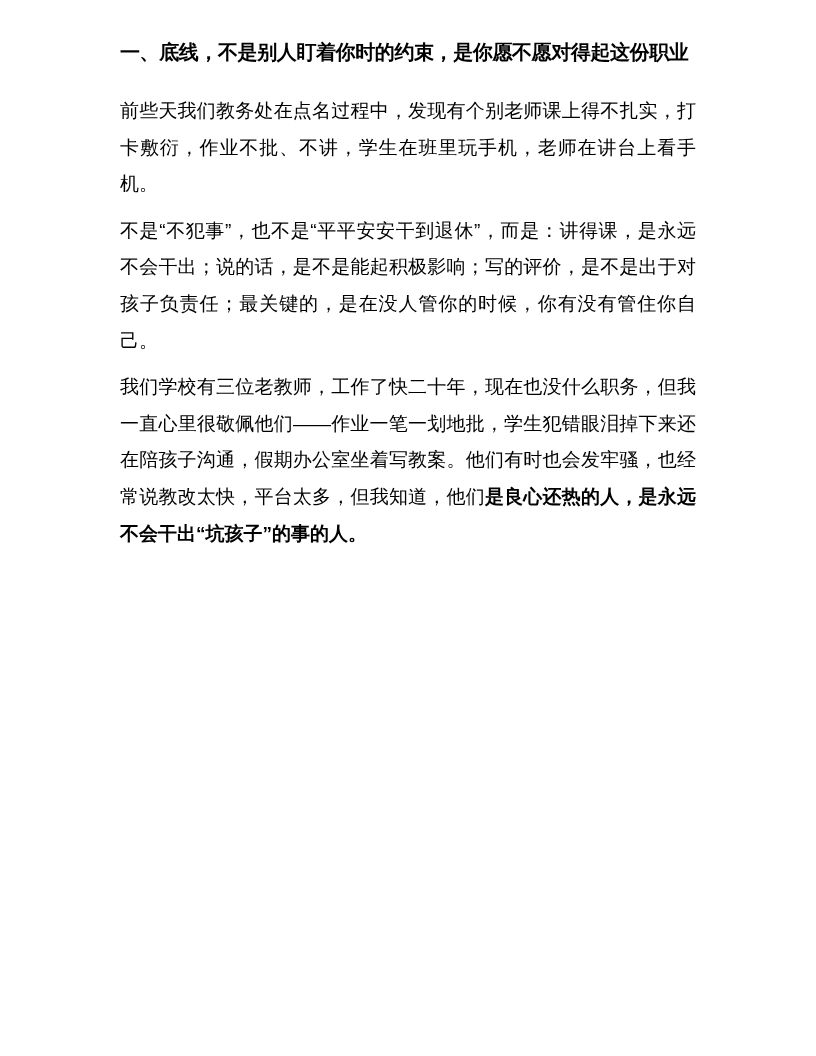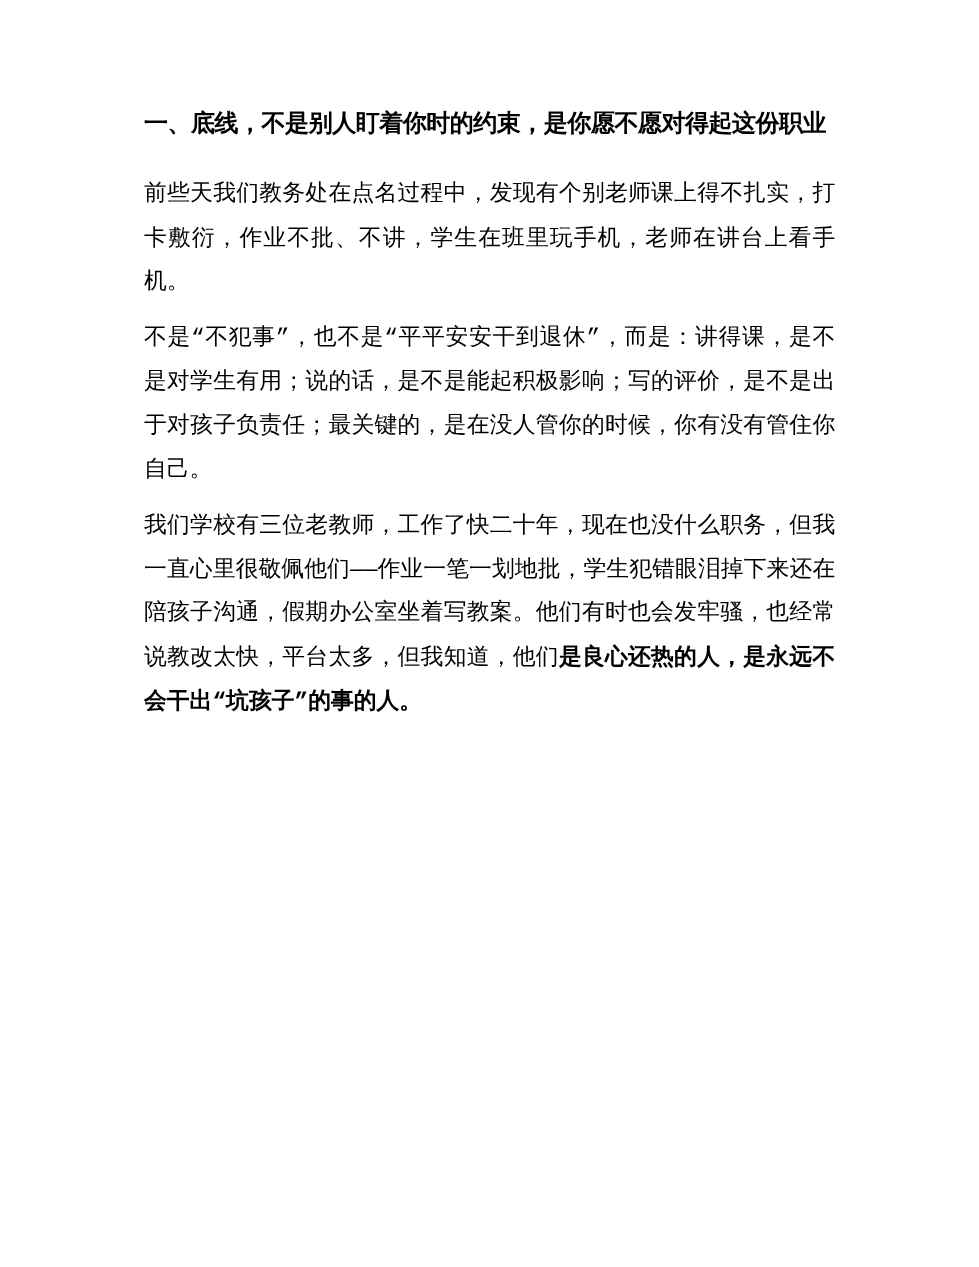--- a/index.html
+++ b/index.html
@@ -7,48 +7,48 @@
     padding: 0;
     background: #ffffff;
   }
   .page {
     position: relative;
     width: 816px;
     height: 936px;
     margin: 0 auto;
     background: #ffffff;
     box-sizing: border-box;
-    padding: 89px 120px 0 120px;
+    padding: 38px 120px 0 120px;
     overflow: hidden;
   }
   .heading {
     margin: 0 0 27px 0;
     font-family: "Liberation Sans", sans-serif;
     font-weight: 700;
     font-size: 20px;
     line-height: 28px;
     letter-spacing: -0.4px;
     white-space: nowrap;
     color: #000000;
   }
   .doc-body .para {
     margin: 0 0 9.5px 0;
-    font-family: Liberation Mono, monospace;
+    font-family: Liberation Sans, sans-serif;
     font-size: 19px;
     line-height: 36.7px;
     text-align: justify;
     color: #000000;
   }
   .doc-body .para strong {
     font-weight: 700;
   }
 </style>
 </head>
 <body>
 
 <div class="page">
   <h1 class="heading">一、底线，不是别人盯着你时的约束，是你愿不愿对得起这份职业</h1>
   <div class="doc-body" id="doc-body">
       <p class="para"><span>前些天我们教务处在点名过程中，发现有个别老师课上得不扎实，打卡敷衍，作业不批、不讲，学生在班里玩手机，老师在讲台上看手机。</span></p>
-      <p class="para"><span>不是“不犯事”，也不是“平平安安干到退休”，而是：讲得课，是不是对学生有用；说的话，是不是能起积极影响；写的评价，是不是出于对孩子负责任；最关键的，是在没人管你的时候，你有没有管住你自己。</span></p>
+      <p class="para"><span>不是“不犯事”，也不是“平平安安干到退休”，而是：讲得课，是永远不会干出；说的话，是不是能起积极影响；写的评价，是不是出于对孩子负责任；最关键的，是在没人管你的时候，你有没有管住你自己。</span></p>
       <p class="para"><span>我们学校有三位老教师，工作了快二十年，现在也没什么职务，但我一直心里很敬佩他们——作业一笔一划地批，学生犯错眼泪掉下来还在陪孩子沟通，假期办公室坐着写教案。他们有时也会发牢骚，也经常说教改太快，平台太多，但我知道，他们</span><strong>是良心还热的人，是永远不会干出“坑孩子”的事的人。</strong></p>
     </div>
 </div>
 
 </body></html>

